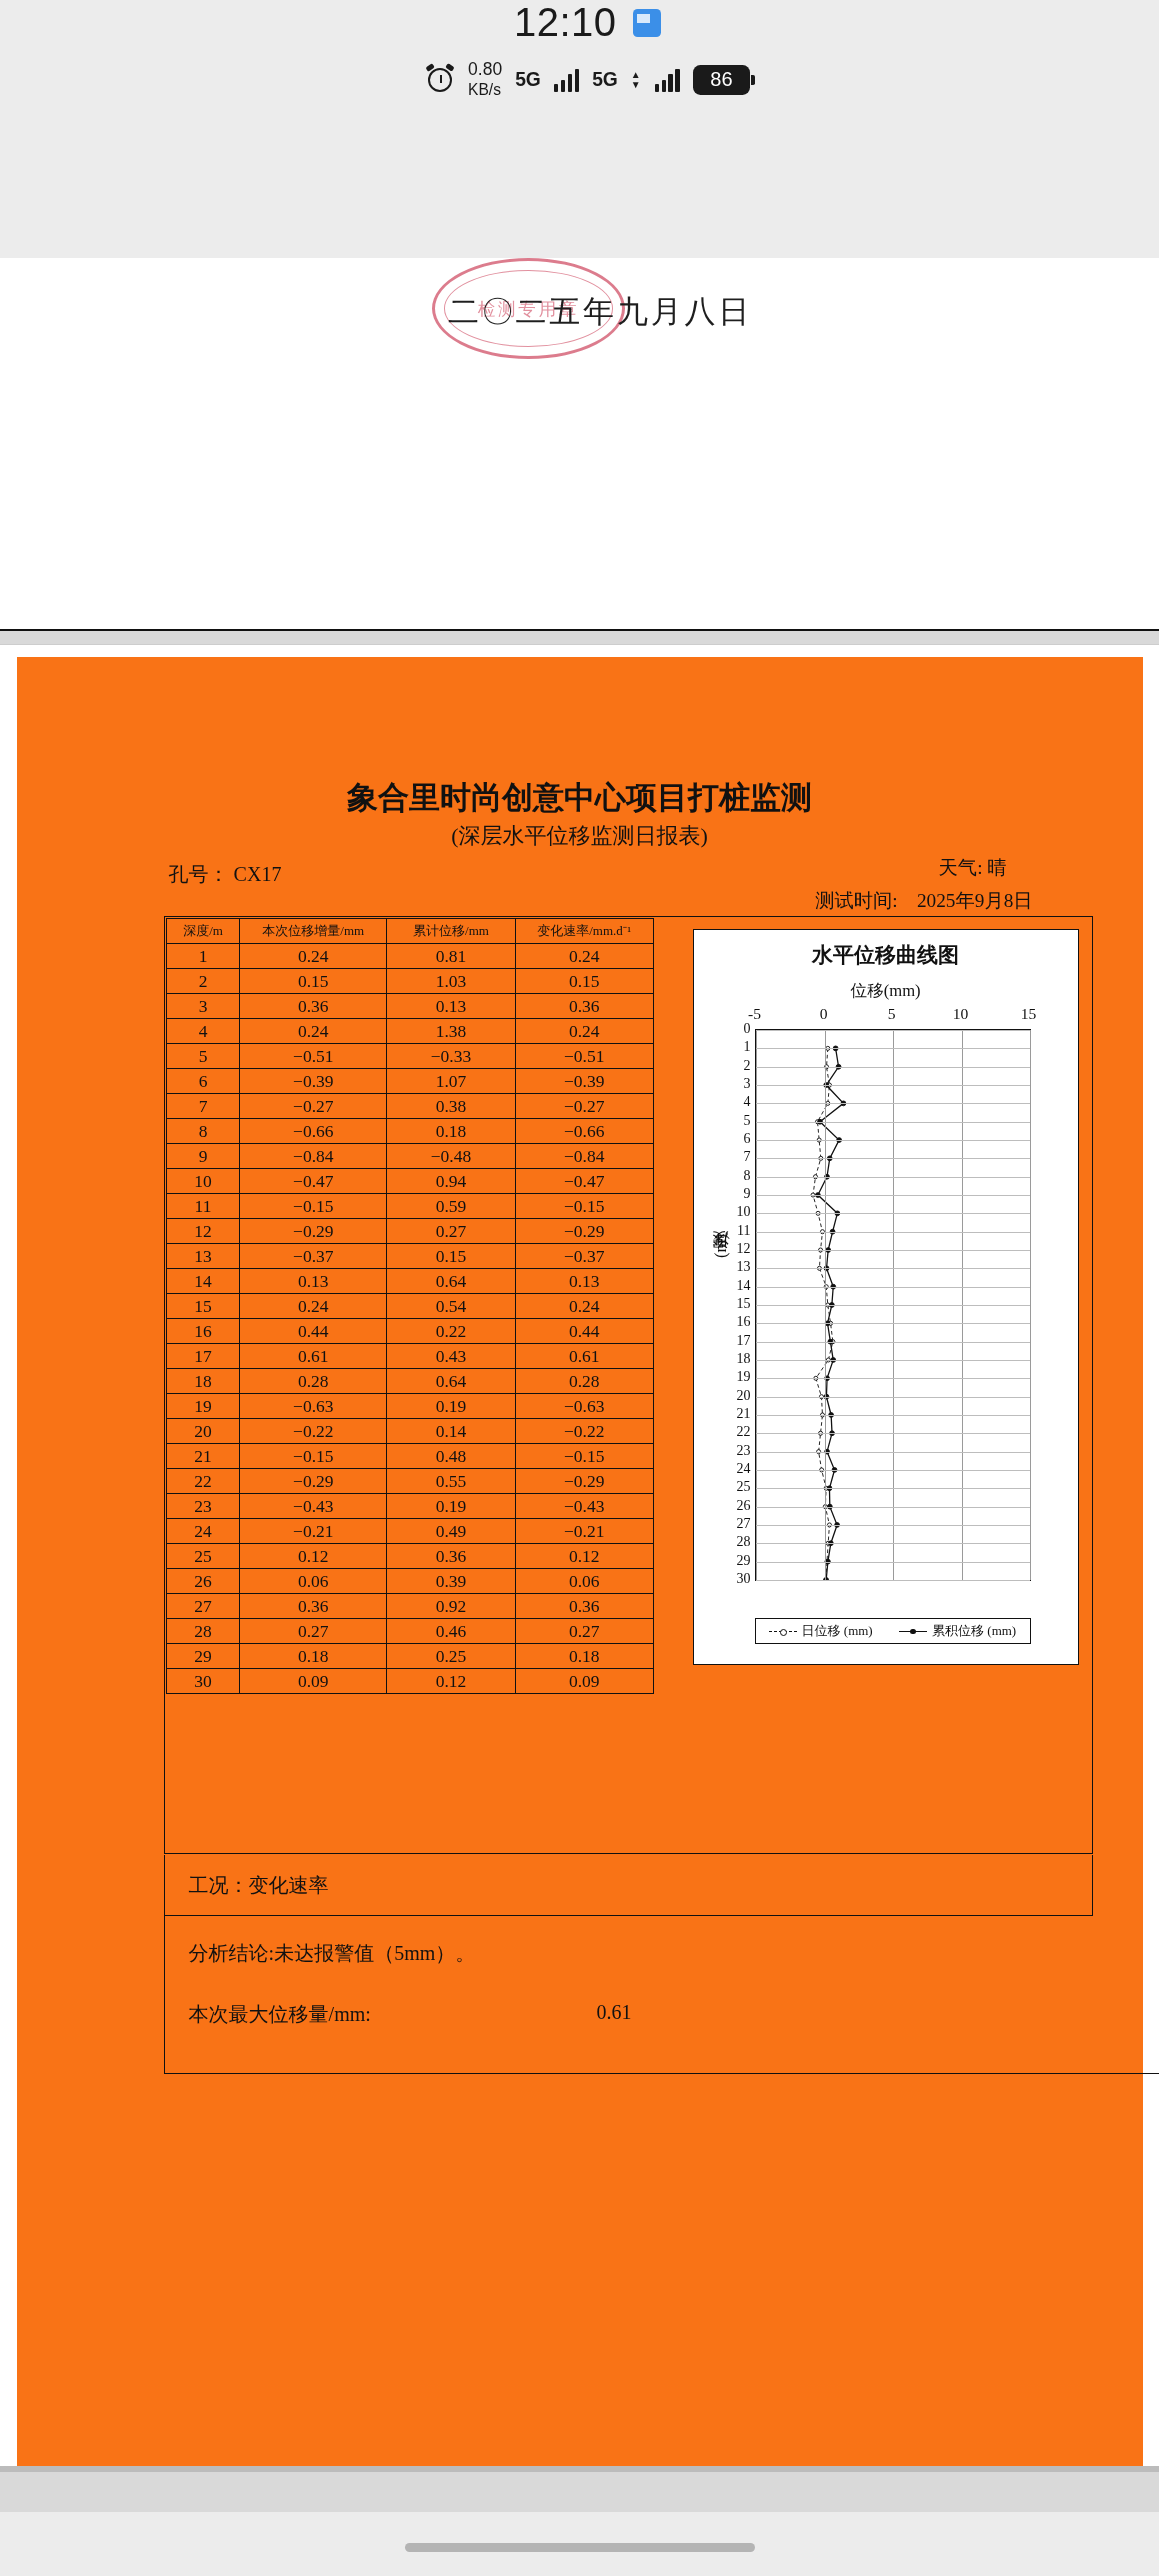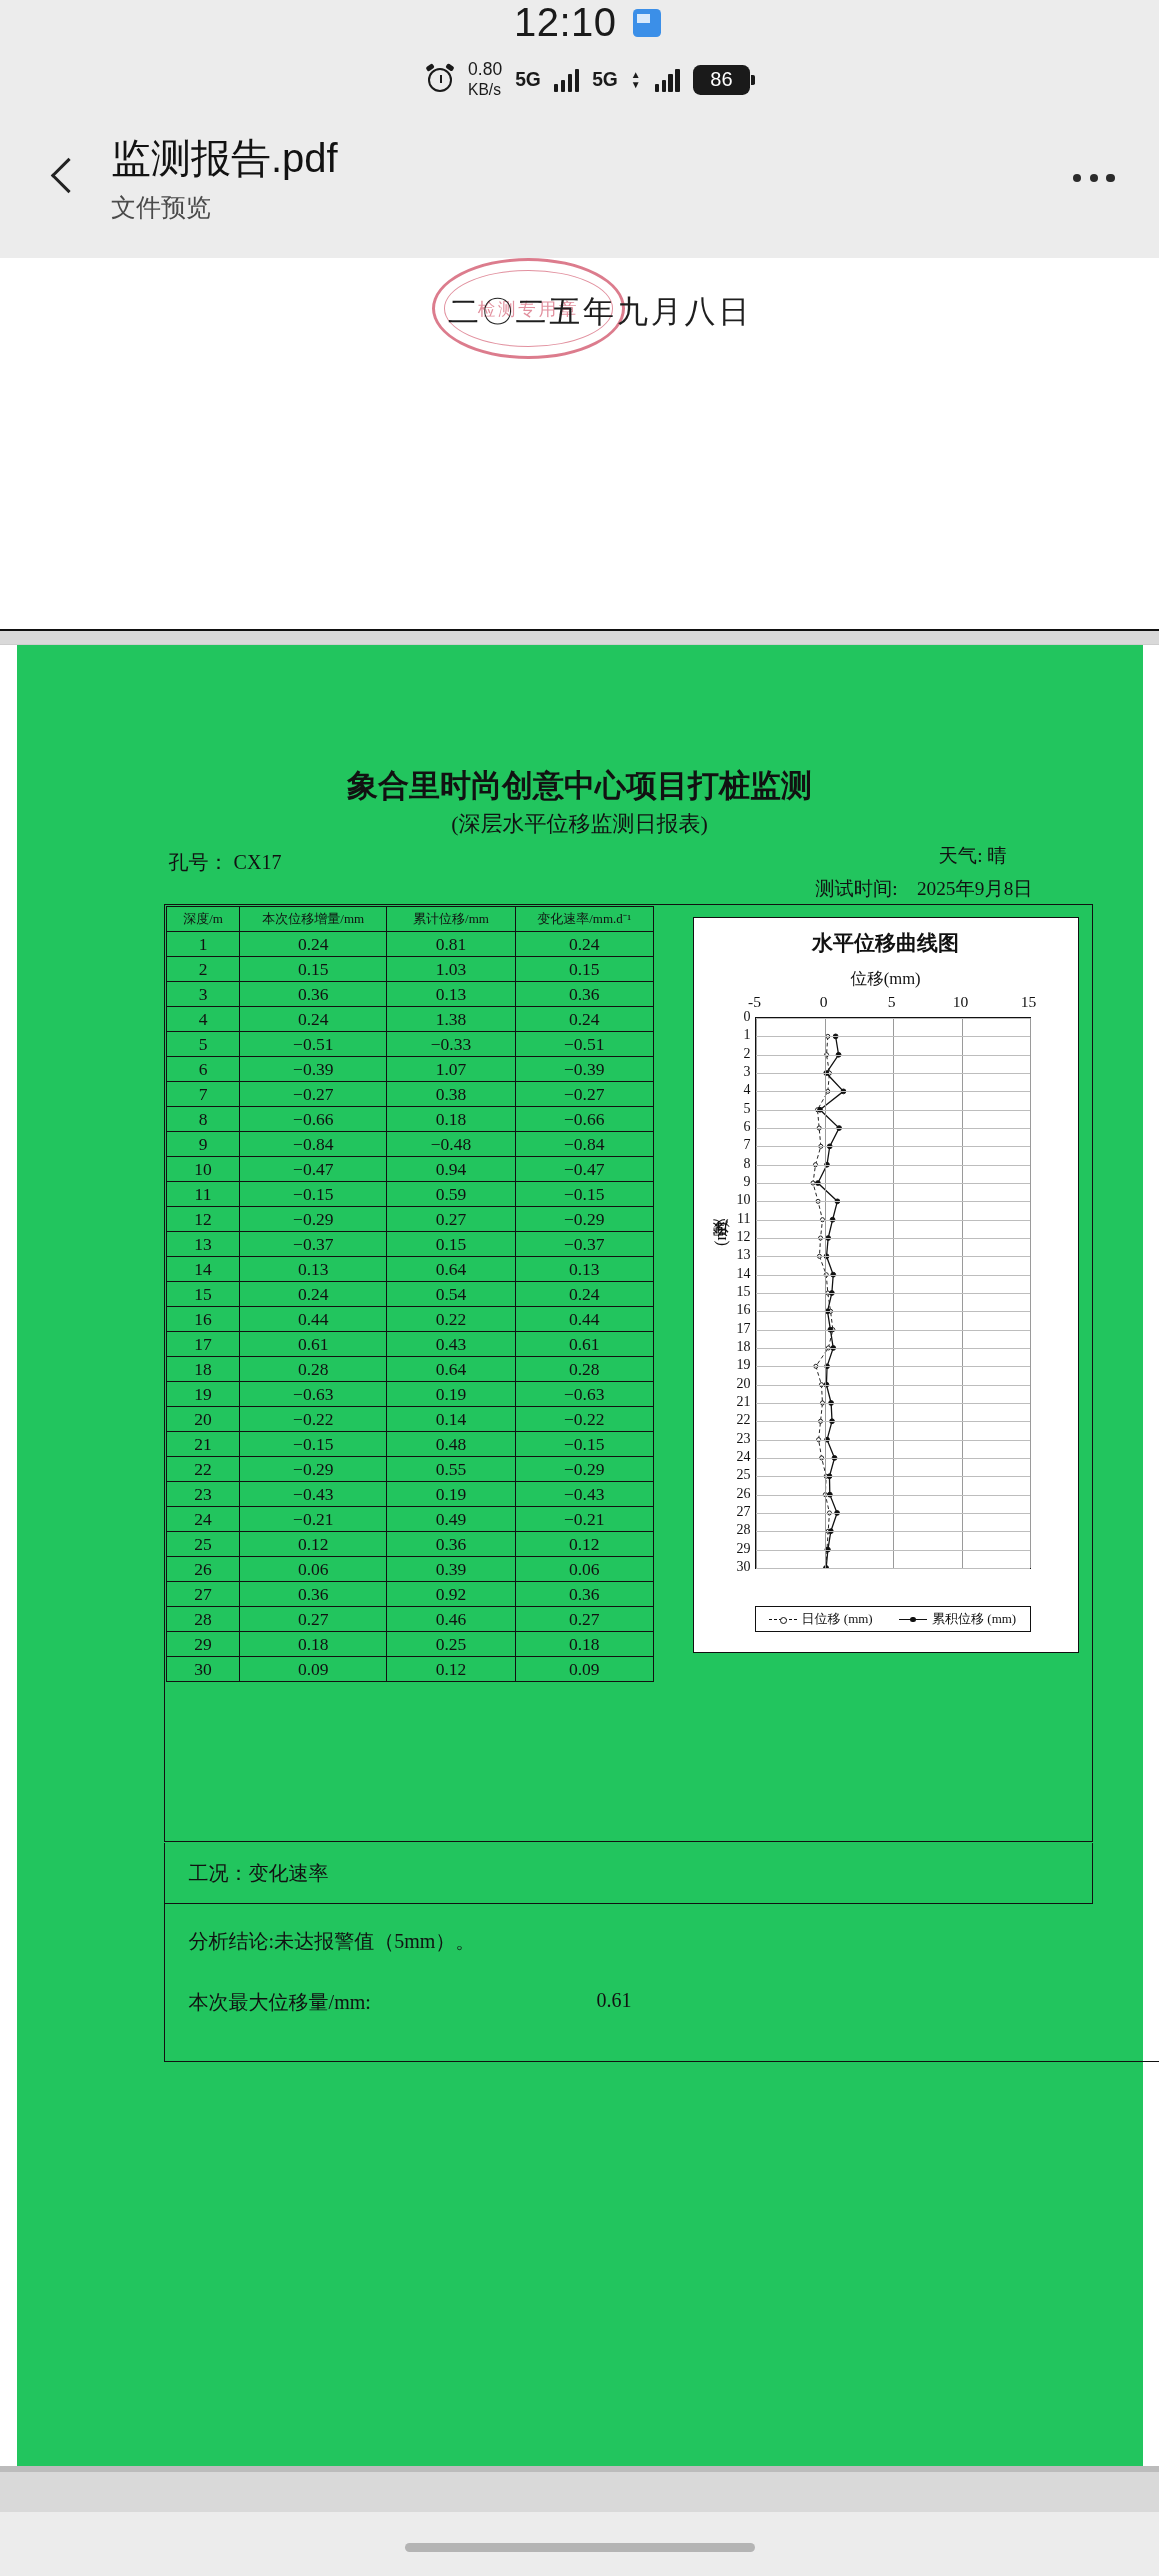--- a/index.html
+++ b/index.html
@@ -106,22 +106,22 @@
     position:absolute; inset:9.2px; border:1.8px solid #cf4b62; border-radius:50%;
     color:#cf4b62; font-family:"Liberation Serif", serif; font-size:17.5px;
     display:flex; align-items:center; justify-content:center; letter-spacing:2.8px;
     opacity:.85;
   }
 
   .page2 {
     top: 386px; height: 1822px; border-top: 0.9px solid #cdcdcd;
   }
   .sheet {
-    position: absolute; left: 16.6px; top: 0; width: 1126px; height: 1822px;
-    background: #22c55e;
+    position: absolute; left: 16.6px; top: 12px; width: 1126px; height: 1822px;
+    background: #f97316;
   }
   .rpt-title {
     position: absolute; top: 120px; left: 0; width: 1126px; text-align: center;
     font-family: "Liberation Serif", serif; font-size: 31px; font-weight: 700; color: #111;
   }
   .rpt-sub {
     position: absolute; top: 164px; left: 0; width: 1126px; text-align: center;
     font-family: "Liberation Serif", serif; font-size: 22px; color: #111;
   }
   .meta-left { position: absolute; top: 204px; left: 152px; font-family:"Liberation Serif",serif; font-size: 20px; color:#111;}
@@ -264,32 +264,20 @@
       <div class="bars">
           <i></i>
           <i></i>
           <i></i>
           <i></i>
         </div>
       <div class="battery">86</div>
     </div>
   </div>
 
-  <div class="titlebar">
-    <div class="back-chevron"></div>
-    <div class="title-wrap">
-      <div class="title-main">监测报告.pdf</div>
-      <div class="title-sub">文件预览</div>
-    </div>
-    <div class="more-dots">
-        <i></i>
-        <i></i>
-        <i></i>
-      </div>
-  </div>
 
   <div class="docarea">
 
     <div class="page page1">
       <div class="stamp">
         <div class="inner">检测专用章</div>
       </div>
       <div class="stamp-line">二〇二五年九月八日</div>
     </div>
 

